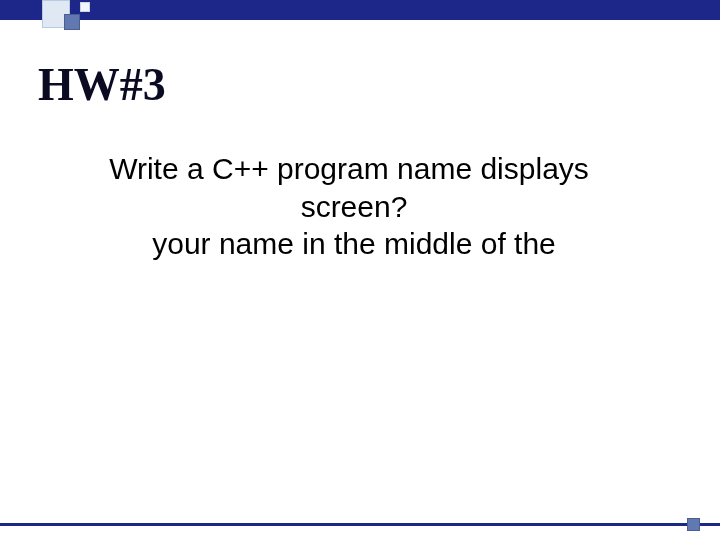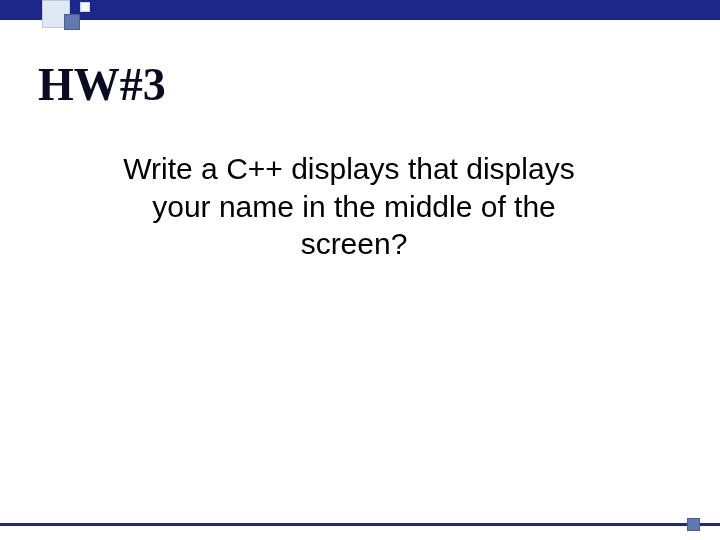--- a/index.html
+++ b/index.html
@@ -89,19 +89,19 @@
 <div class="topbar"></div>
 <div class="deco">
   <div class="sq1"></div>
   <div class="sq2"></div>
   <div class="sq3"></div>
 </div>
 
 <div class="title">HW#3</div>
 
 <div class="body-text">
-  <span>Write a C++ displays that displays</span>
+  <span>Write a C++ program name displays</span>
+  <span class="indent">screen?</span>
   <span class="indent">your name in the middle of the</span>
-  <span class="indent">screen?</span>
 </div>
 
 <div class="botline"></div>
 <div class="botsq"></div>
 
 </body></html>

